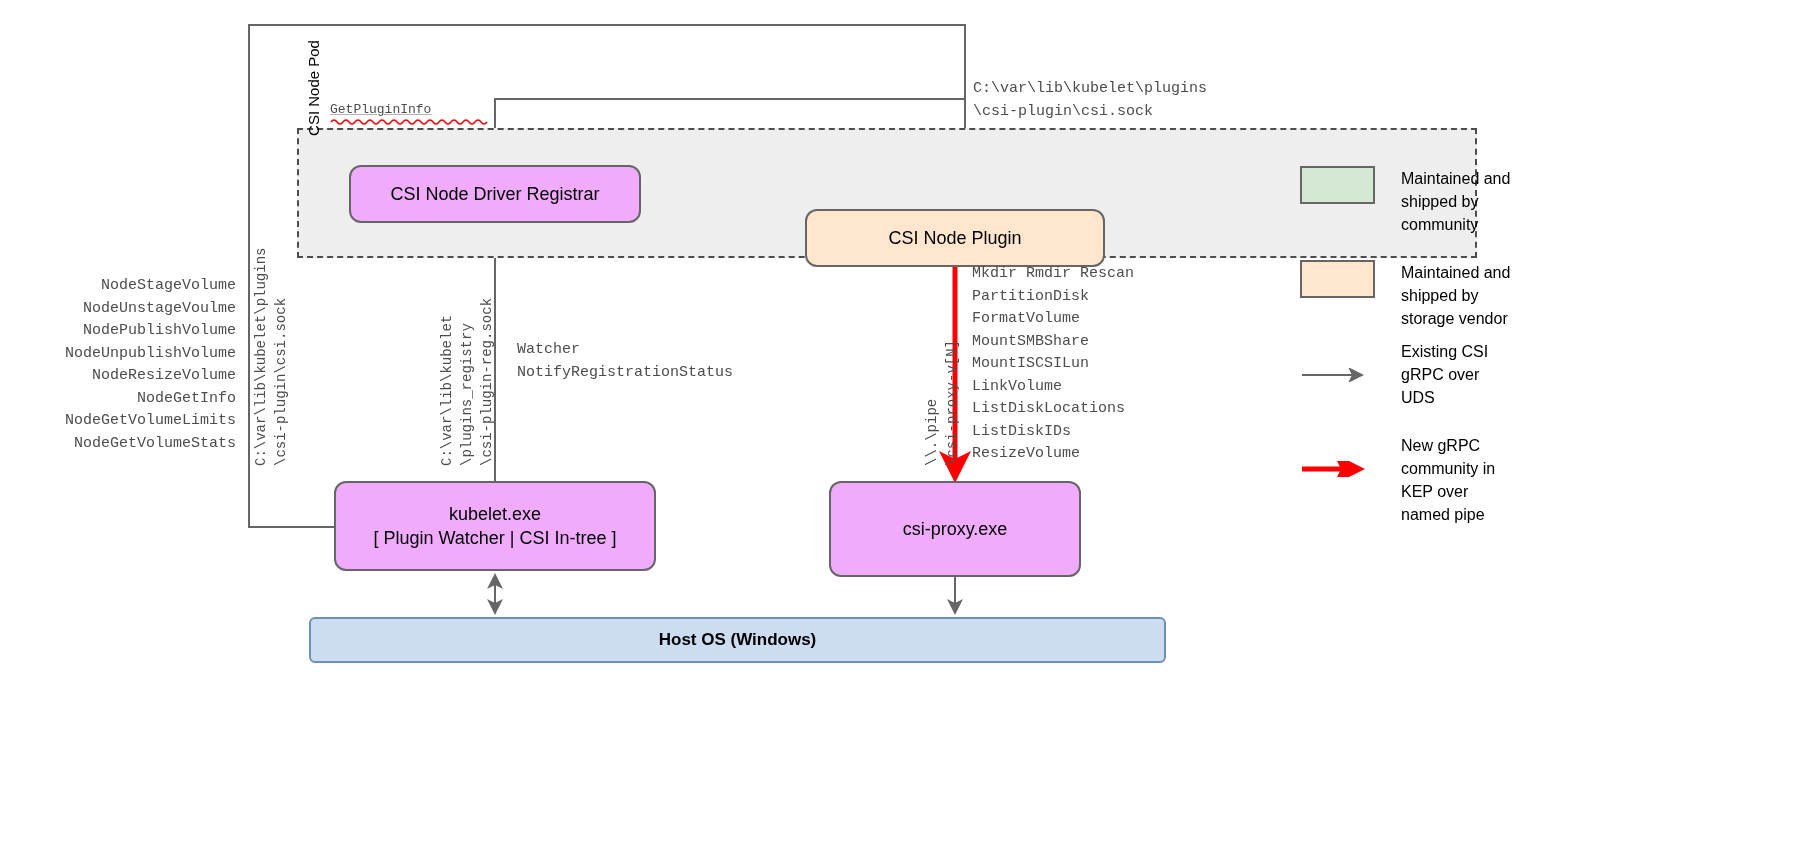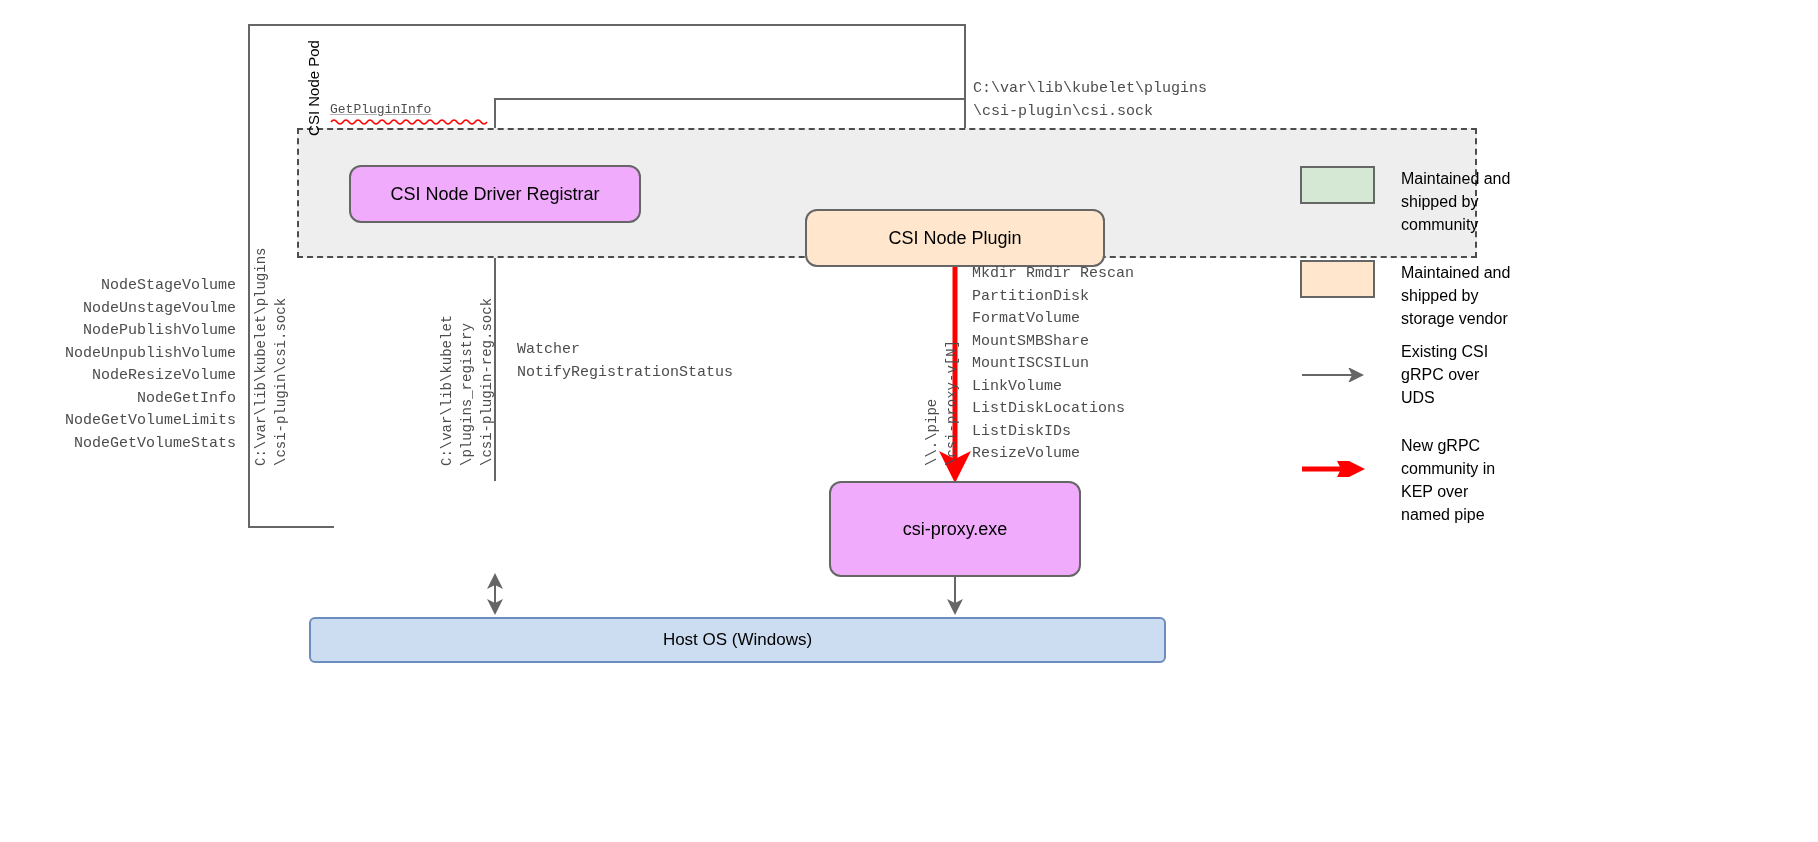--- a/index.html
+++ b/index.html
@@ -79,20 +79,21 @@
     height: 46px;
     background: #ccddf2;
     border: 2px solid #6c8ebf;
     border-radius: 6px;
     box-sizing: border-box;
     display: flex;
     align-items: center;
     justify-content: center;
     font-size: 17px;
     color: #000;
+    font-weight: bold;
   }
 
   
   #wires {
     position: absolute;
     left: 0; top: 0;
     width: 1818px;
     height: 842px;
     pointer-events: none;
   }
@@ -254,20 +255,24 @@
   </div>
 
   <div id="box-registrar" class="node-box green-box">
     <span>CSI Node Driver Registrar</span>
   </div>
 
   <div id="box-plugin" class="node-box yellow-box">
     <span>CSI Node Plugin</span>
   </div>
 
+  <div id="box-kubelet" class="node-box green-box">
+    <span>kubelet.exe</span>
+    <span>[ Plugin Watcher | CSI In-tree ]</span>
+  </div>
 
   <div id="box-csiproxy" class="node-box green-box">
     <span>csi-proxy.exe</span>
   </div>
 
   <div id="box-hostos">
     <span>Host OS (Windows)</span>
   </div>
 
   <div id="lbl-getplugininfo" class="lbl lbl-mono">GetPluginInfo</div>

